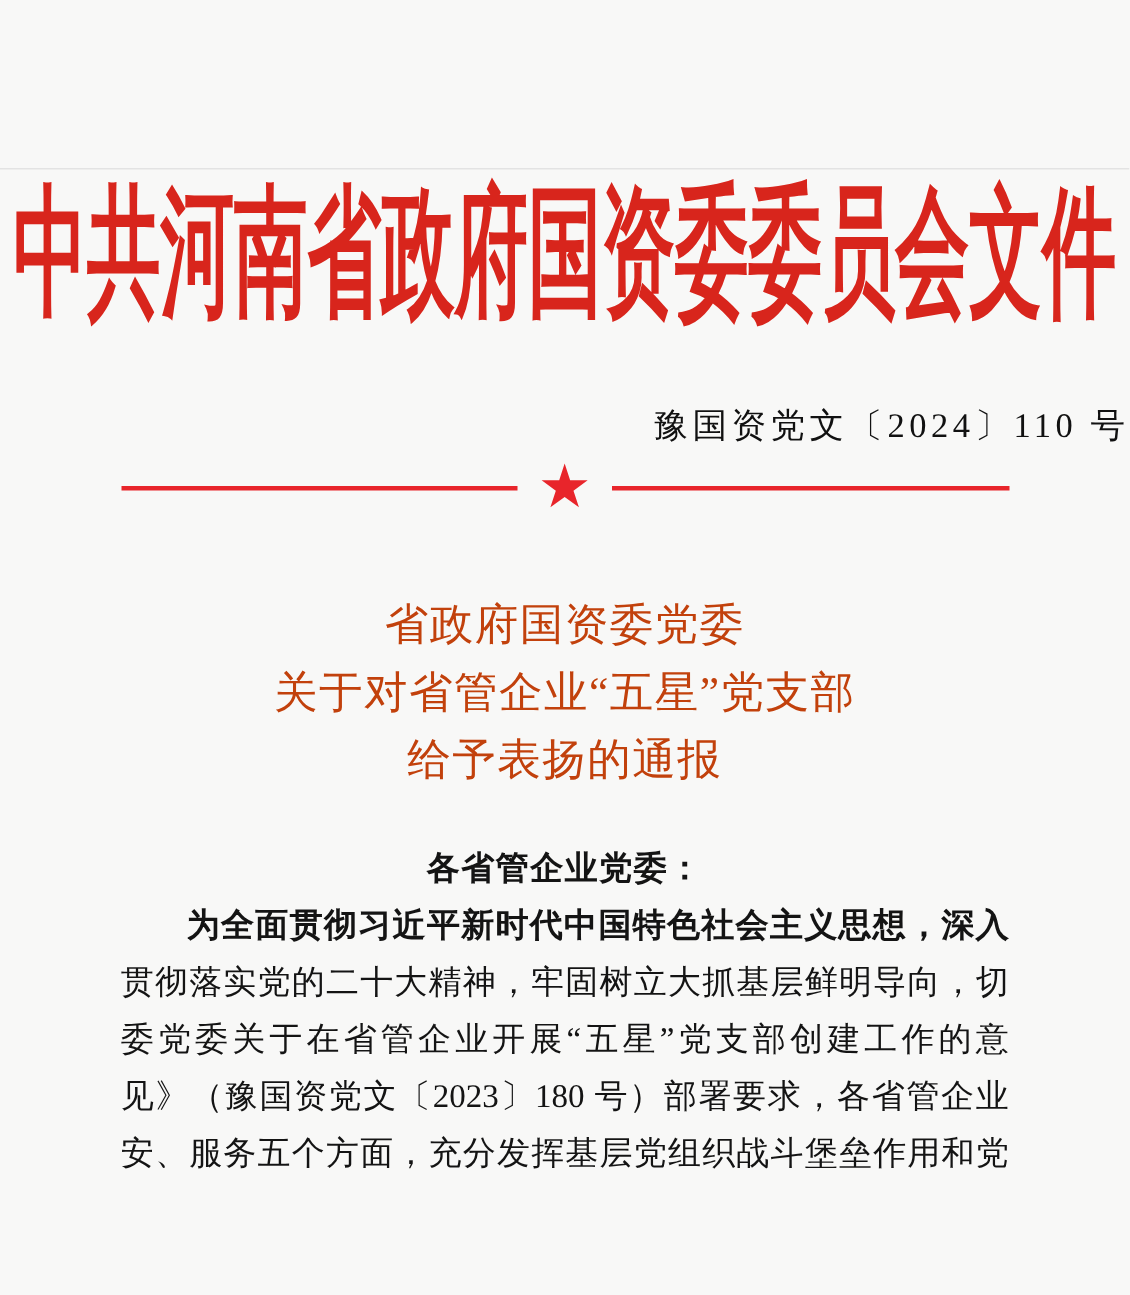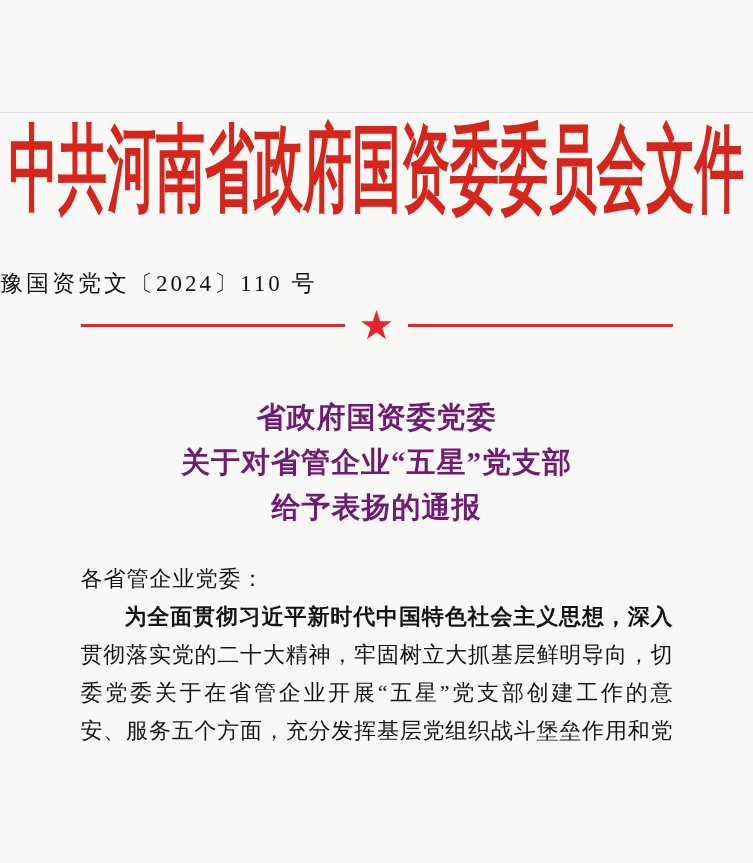--- a/index.html
+++ b/index.html
@@ -29,52 +29,52 @@
     display:flex;align-items:center;justify-content:center;
   }
   .red-header .txt{
     font-size:49px;font-weight:bold;color:var(--header-red);
     white-space:nowrap;letter-spacing:0px;
     transform:scaleY(1.93);transform-origin:center;
   }
 
   
   .doc-number{
-    margin-top:38px;text-align:left;
+    margin-top:38px;text-align:right;
     font-size:23px;letter-spacing:3px;color:#111;
     font-family:"Liberation Serif","DejaVu Serif",serif;
   }
 
   
   .divider{
     margin:6px auto 0 auto;width:592px;
     display:flex;align-items:center;height:40px;
   }
   .divider .seg{flex:1;height:3px;background:var(--divider-red);}
   .divider .star{
     color:var(--divider-red);font-size:40px;line-height:40px;
     margin:0 14px;font-family:"DejaVu Sans",sans-serif;
   }
 
   
   .title{
     margin-top:50px;text-align:center;
-    font-weight:bold;color:#701a75;
+    font-weight:normal;color:#c2410c;
   }
   .title .tline{
     font-size:29px;line-height:45px;letter-spacing:1px;white-space:nowrap;
   }
 
   
   .content{
     margin:30px auto 0 auto;width:592px;
     font-size:22px;color:#141414;
   }
   .salutation{
-    line-height:38px;text-align:left;letter-spacing:1px;
+    line-height:38px;text-align:center;letter-spacing:1px;font-weight:bold;
   }
   .bodyline{
     line-height:38px;
     text-align:justify;text-align-last:justify;
     white-space:nowrap;
   }
   .bodyline.indent{padding-left:44px;font-weight:bold;}
 </style>
 </head>
 <body>
@@ -98,16 +98,17 @@
     <div class="tline">省政府国资委党委</div>
     <div class="tline">关于对省管企业“五星”党支部</div>
     <div class="tline">给予表扬的通报</div>
   </div>
 
   <div class="content">
     <div class="salutation">各省管企业党委：</div>
     <div class="bodyline indent">为全面贯彻习近平新时代中国特色社会主义思想，深入</div>
     <div class="bodyline">贯彻落实党的二十大精神，牢固树立大抓基层鲜明导向，切</div>
     <div class="bodyline">委党委关于在省管企业开展“五星”党支部创建工作的意</div>
+    <div class="bodyline">见》（豫国资党文〔2023〕180 号）部署要求，各省管企业</div>
     <div class="bodyline">安、服务五个方面，充分发挥基层党组织战斗堡垒作用和党</div>
   </div>
 
 </div>
 
 </body></html>

